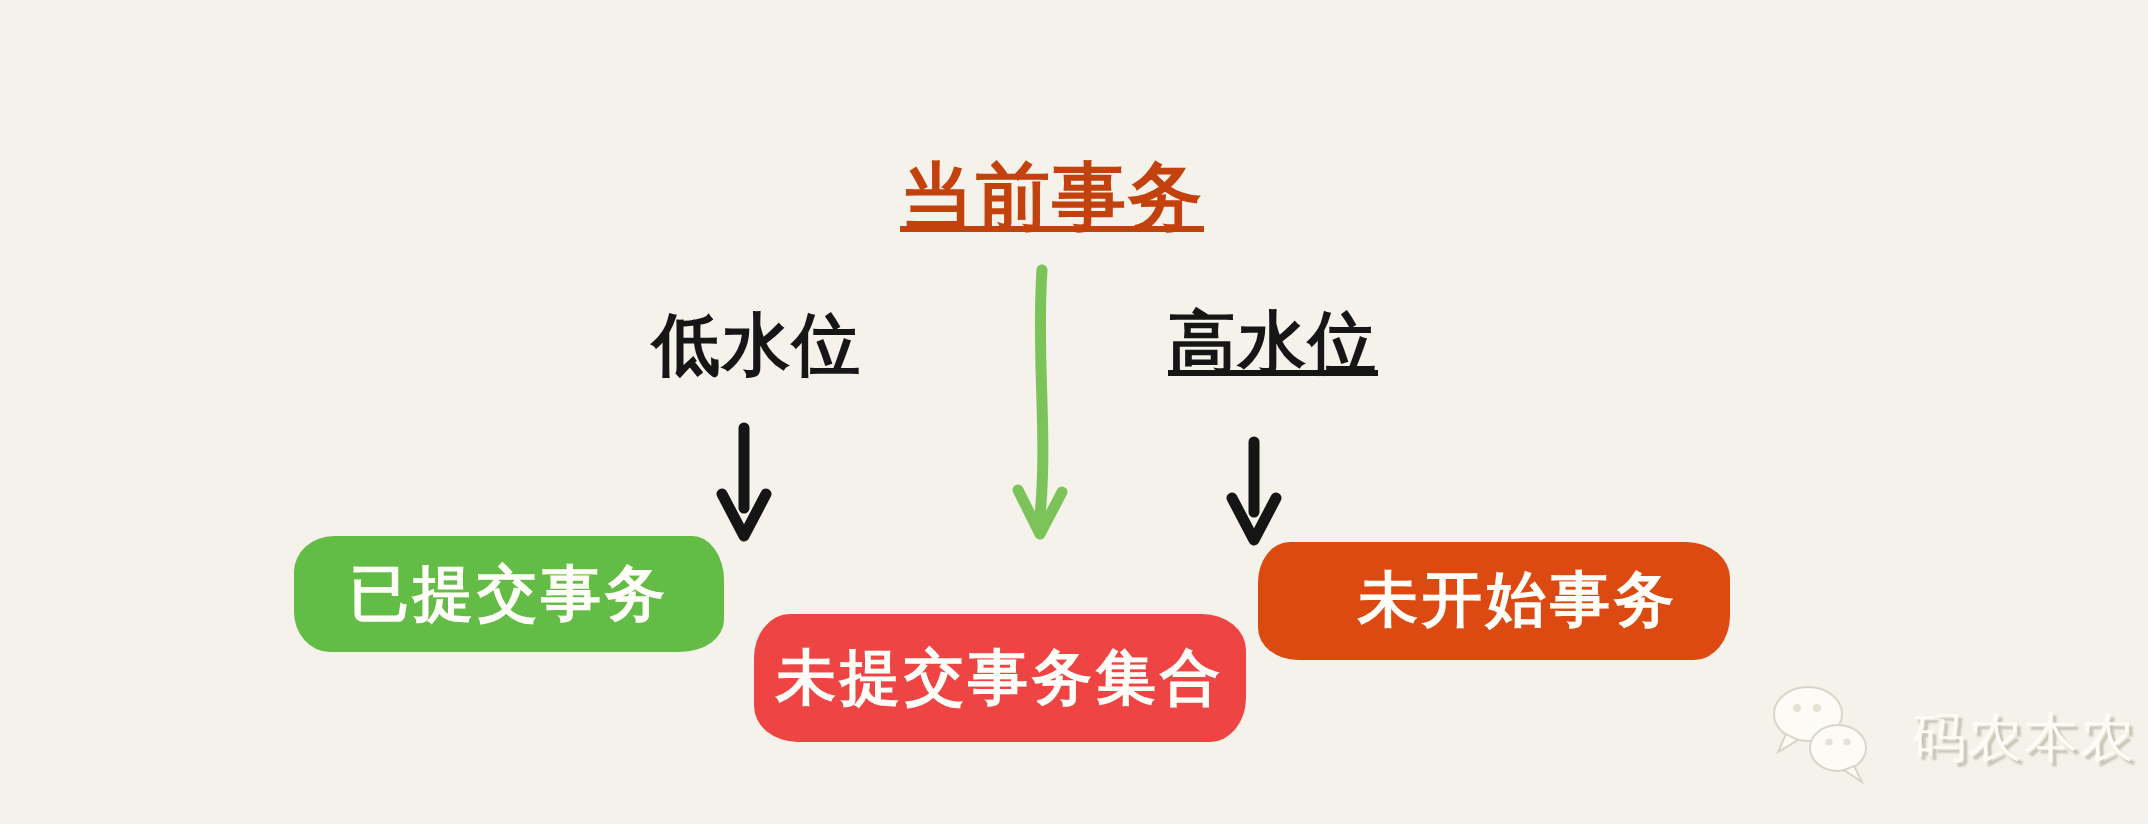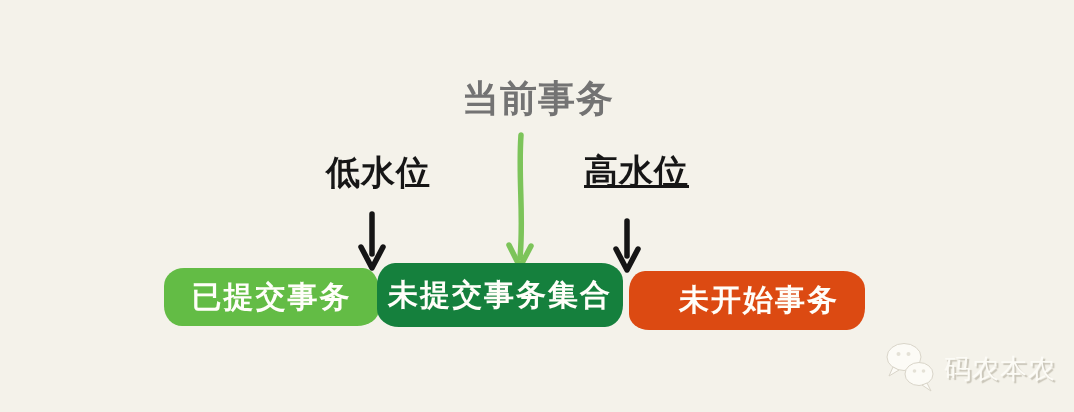--- a/index.html
+++ b/index.html
@@ -9,28 +9,29 @@
   .canvas {
     position: relative;
     width: 1074px;
     height: 412px;
     background: #F4F2EA;
     overflow: hidden;
     font-family: "Liberation Sans", sans-serif;
   }
   .title-green {
     position: absolute;
-    left: 16px;
+    left: 4px;
     top: 74px;
     width: 1044px;
     text-align: center;
     font-size: 37px;
     font-weight: bold;
     letter-spacing: 1px;
-    color: #737373;
+    color: #c2410c;
+    text-decoration: underline;
   }
   .ink-label {
     position: absolute;
     font-size: 34px;
     font-weight: bold;
     letter-spacing: 1px;
     color: #161616;
     text-align: right;
   }
   .ink-label.low  { left: 326px; top: 150px; }
@@ -55,38 +56,39 @@
     display: flex;
     align-items: center;
     justify-content: center;
     color: #FFFEF9;
     font-size: 30px;
     font-weight: bold;
     letter-spacing: 2px;
     white-space: nowrap;
   }
   .bar.committed {
-    left: 164px; top: 268px; width: 215px; height: 58px;
+    left: 147px; top: 268px; width: 215px; height: 58px;
     border-radius: 20px 16px 22px 18px / 18px 22px 16px 20px;
   }
   .bar.uncommitted {
     left: 377px; top: 263px; width: 246px; height: 64px;
     border-radius: 18px 22px 18px 22px / 22px 18px 22px 18px;
   }
   .bar.notstarted {
     left: 629px; top: 271px; width: 212px; height: 59px;
     border-radius: 16px 22px 18px 20px / 20px 18px 22px 16px;
     padding-left: 24px;
   }
   .watermark {
     position: absolute;
     left: 883px;
     top: 341px;
     display: flex;
     align-items: center;
+    gap: 12px;
   }
   .watermark-icon {
     width: 54px;
     height: 56px;
     flex: 0 0 auto;
   }
   .watermark-text {
     margin-left: 7px;
     font-size: 27px;
     letter-spacing: 1px;
@@ -121,21 +123,21 @@
     <g>
       <path class="arrow-black" d="M627,221 L627,256"></path>
       <path class="arrow-black" d="M616,249 L627,270 L638,249"></path>
     </g>
   </svg>
 
   <div class="bar committed" style="background-color: rgb(99, 188, 69);">
     <span>已提交事务</span>
   </div>
 
-  <div class="bar uncommitted" style="background-color: #15803d;">
+  <div class="bar uncommitted" style="background-color: #ef4444; margin-top: 44px;">
     <span>未提交事务集合</span>
   </div>
 
   <div class="bar notstarted" style="background-color: rgb(220, 74, 18);">
     <span>未开始事务</span>
   </div>
 
   <div class="watermark">
     <svg class="watermark-icon" viewBox="0 0 54 56" xmlns="http://www.w3.org/2000/svg">
 

